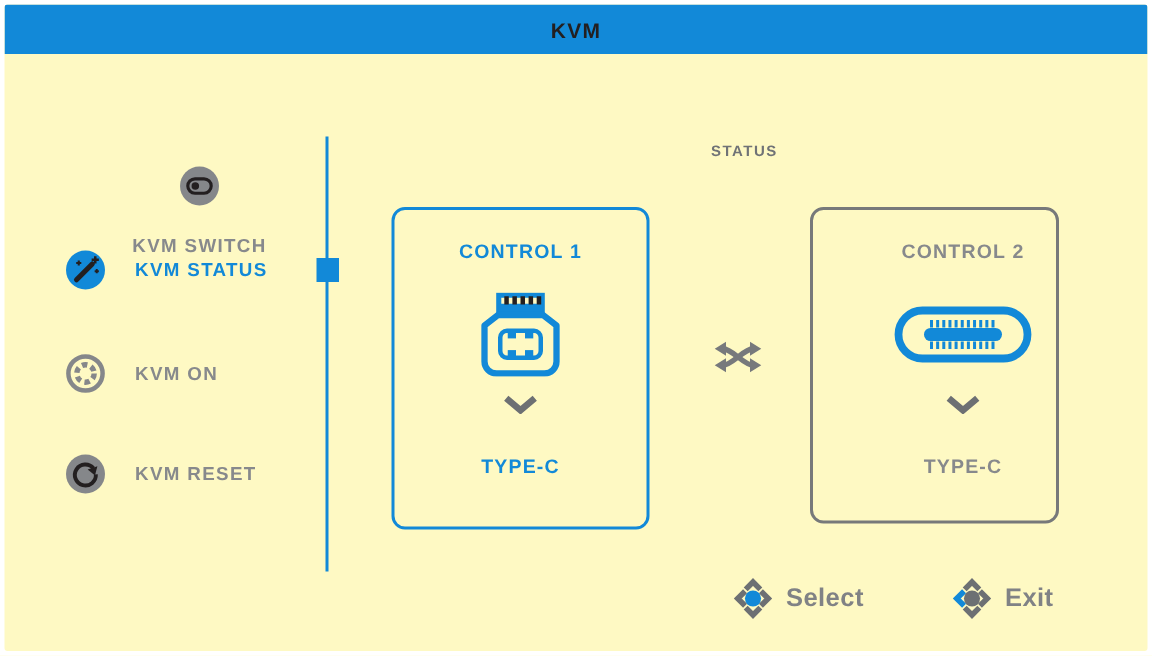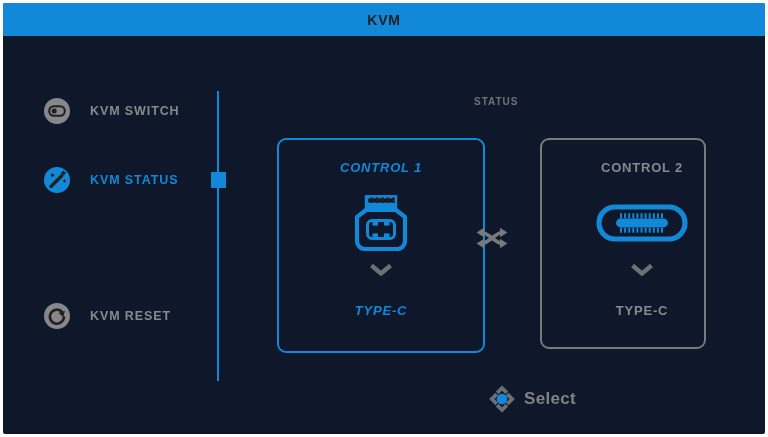--- a/index.html
+++ b/index.html
@@ -1,20 +1,20 @@
 <!DOCTYPE html>
 <html><head>
 <meta charset="utf-8">
 <style>
   html,body { margin:0; padding:0; background:#ffffff; }
   * { box-sizing:border-box; }
   .screen {
     position:relative;
     width:768px; height:437px;
-    background:#0f172a;
+    background:#fef9c3;
     border:3px solid #ffffff;
     border-radius:5px;
     overflow:hidden;
     font-family:"Liberation Sans", sans-serif;
   }
   
   .header {
     position:absolute; left:0; top:0; right:0; height:33px;
     background:#1289d8;
     display:flex; align-items:center; justify-content:center;
@@ -25,41 +25,41 @@
   
   .side-item {
     position:absolute; left:40px; width:180px; height:30px;
     display:flex; align-items:center; gap:19px; cursor:pointer;
   }
   .side-item .label {
     color:#87898c; font-size:12.5px; font-weight:bold; letter-spacing:0.9px;
   }
   .side-item.active .label { color:#1289d8; }
   .side-icon { width:28px; height:28px; flex:0 0 28px; }
-  .pos-1 { top:93px; } .pos-2 { top:162px; } .pos-3 { top:231px; } .pos-4 { top:298px; }
+  .pos-1 { top:107px;flex-direction:column; } .pos-2 { top:162px; } .pos-3 { top:231px; } .pos-4 { top:298px; }
   .divider {
     position:absolute; left:214px; top:88px; width:2px; height:290px;
     background:#1289d8;
   }
   .divider-thumb {
     position:absolute; left:208px; top:169px; width:15px; height:16px;
     background:#1289d8;
   }
   
   .status-label {
     position:absolute; left:461px; top:93px;
     color:#707376; font-size:10px; font-weight:bold; letter-spacing:1px;margin-left:10px;
   }
   .control-box {
     position:absolute; top:135px; height:215px;
     border-radius:9px;
     display:flex; flex-direction:column; align-items:center;
     cursor:pointer;
   }
-  .control-box.selected { left:274px; width:208px; border:2px solid #1289d8;font-style:italic; }
+  .control-box.selected { left:258px; width:172px; border:2px solid #1289d8; }
   .control-box.unselected { left:537px; width:166px; height:211px; border:2px solid #77797a;padding-left:38px; }
   .control-title { margin-top:20px; font-size:13px; font-weight:bold; letter-spacing:0.8px; }
   .control-box.selected .control-title { color:#1289d8; }
   .control-box.unselected .control-title { color:#87898c; }
   .connector { margin-top:17px; height:62px; display:flex; align-items:center; justify-content:center; }
   .box-chevron { margin-top:9px; }
   .port-label { margin-top:27px; font-size:13px; font-weight:bold; letter-spacing:0.8px; }
   .control-box.selected .port-label { color:#1289d8; }
   .control-box.unselected .port-label { color:#87898c; }
   .swap { position:absolute; left:473px; top:221px; width:32px; height:28px; }
@@ -94,20 +94,27 @@
     <svg class="side-icon" viewBox="0 0 28 28">
       <circle cx="14" cy="14" r="13" fill="#1289d8"></circle>
       <line x1="8" y1="20.5" x2="18.5" y2="10" stroke="#231f20" stroke-width="3.4" stroke-linecap="round"></line>
       <path d="M20.5 4.8 V9.6 M18.1 7.2 H22.9" stroke="#231f20" stroke-width="1.7"></path>
       <path d="M9.5 7.6 V11 M7.8 9.3 H11.2" stroke="#231f20" stroke-width="1.4"></path>
       <path d="M21.5 13.4 V16.2 M20.1 14.8 H22.9" stroke="#231f20" stroke-width="1.3"></path>
     </svg>
     <span class="label">KVM STATUS</span>
   </div>
 
+  <div class="side-item pos-3">
+    <svg class="side-icon" viewBox="0 0 28 28">
+      <circle cx="14" cy="14" r="11.4" fill="none" stroke="#85878a" stroke-width="3"></circle>
+      <circle cx="14" cy="14" r="5.8" fill="none" stroke="#85878a" stroke-width="3.6" stroke-dasharray="3.6 2.6"></circle>
+    </svg>
+    <span class="label">KVM ON</span>
+  </div>
 
   <div class="side-item pos-4">
     <svg class="side-icon" viewBox="0 0 28 28">
       <circle cx="14" cy="14" r="13" fill="#85878a"></circle>
       <path d="M19.3 10.2 A7 7 0 1 0 20.9 14.3" fill="none" stroke="#231f20" stroke-width="2.6"></path>
       <polygon points="15.8,9.8 22.6,9.8 19.2,15.2" fill="#231f20" transform="rotate(-18 19.2 11.5)"></polygon>
     </svg>
     <span class="label">KVM RESET</span>
   </div>
 
@@ -178,14 +185,26 @@
         <path d="M10 9.5 L16 3.5 L22 9.5"></path>
         <path d="M10 24.5 L16 30.5 L22 24.5"></path>
         <path d="M9.5 11 L3.5 17 L9.5 23"></path>
         <path d="M22.5 11 L28.5 17 L22.5 23"></path>
       </g>
       <circle cx="16" cy="17" r="6.6" fill="#1289d8"></circle>
     </svg>
     <span class="label">Select</span>
   </div>
 
+  <div class="hint hint-exit">
+    <svg width="26" height="28" viewBox="0 0 32 34">
+      <g fill="none" stroke="#6d7073" stroke-width="4.6">
+        <path d="M10 9.5 L16 3.5 L22 9.5"></path>
+        <path d="M10 24.5 L16 30.5 L22 24.5"></path>
+        <path d="M22.5 11 L28.5 17 L22.5 23"></path>
+      </g>
+      <path d="M9.5 11 L3.5 17 L9.5 23" fill="none" stroke="#1289d8" stroke-width="4.6"></path>
+      <circle cx="16" cy="17" r="6.6" fill="#6d7073"></circle>
+    </svg>
+    <span class="label">Exit</span>
+  </div>
 
 </div>
 
 </body></html>

